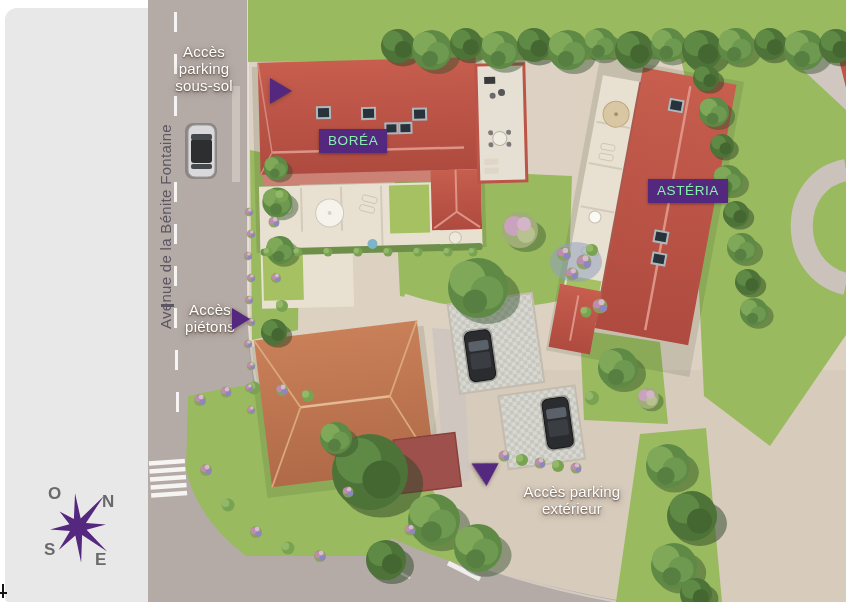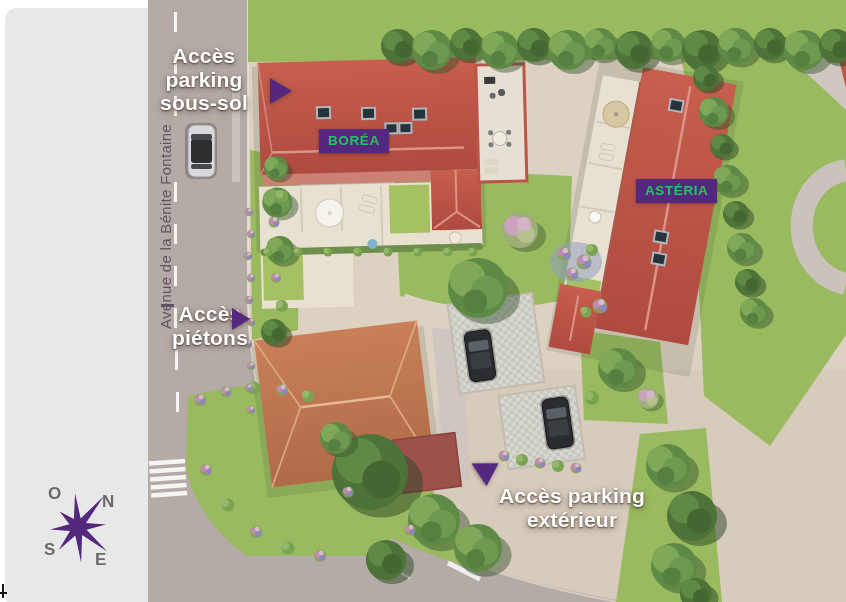--- a/index.html
+++ b/index.html
@@ -3,33 +3,33 @@
 <meta charset="utf-8">
 <style>
   html,body{margin:0;padding:0;background:#ffffff;width:846px;height:602px;overflow:hidden;
     font-family:"Liberation Sans",sans-serif;}
   .stage{position:relative;width:846px;height:602px;background:#fff;}
   .left-panel{position:absolute;left:5px;top:8px;width:143px;height:594px;
     background:var(--panel_gray);border-radius:12px 0 0 4px;}
   .plan{position:absolute;left:148px;top:0;width:698px;height:602px;overflow:hidden;}
   .plan svg{display:block}
   
-  .access{position:absolute;color:#fff;font-weight:bold;font-size:21px;line-height:1.13;
+  .access{position:absolute;color:#fff;font-weight:normal;font-size:15px;line-height:1.13;
     white-space:pre-line;letter-spacing:.2px;
     text-shadow:0 1px 2px rgba(71,56,44,.95),0 2px 7px rgba(71,56,44,.6);}
   .a-center{text-align:center}
   .arrow{position:absolute;width:0;height:0;
     filter:drop-shadow(0 1px 2px rgba(60,45,35,.5));}
   .arrow-right{border-top:13px solid transparent;border-bottom:13px solid transparent;
     border-left:22px solid var(--purple);}
   .arrow-right.small{border-top:11px solid transparent;border-bottom:11px solid transparent;
     border-left:18px solid var(--purple);}
   .arrow-upleft{border-top:13px solid transparent;border-bottom:13px solid transparent;
     border-right:24px solid var(--purple);transform:rotate(28deg);}
-  .bldg-label{position:absolute;background:var(--purple);color:#22c55e;font-weight:bold;
+  .bldg-label{position:absolute;background:var(--purple);color:#86efac;font-weight:normal;
     font-size:13.5px;letter-spacing:.6px;padding:4px 9px 5px;box-shadow:0 1px 3px rgba(0,0,0,.35);}
   .street{position:absolute;left:6px;top:110px;height:234px;width:22px;
     writing-mode:vertical-rl;transform:rotate(180deg);
     color:var(--street_text);font-size:15px;letter-spacing:.3px;
     display:flex;align-items:center;justify-content:center;}
   .street-dash{position:absolute;left:13px;top:304px;width:13px;height:3px;background:var(--street_text);}
   
   .compass{position:absolute;left:15px;top:462px;width:120px;height:120px;}
   .compass svg{position:absolute;left:3px;top:2px;}
   .cletter{position:absolute;color:var(--compass_letter);font-weight:bold;font-size:17px;}
@@ -377,15 +377,15 @@
 
     <div class="access a-center" style="left:18px;top:302px;width:88px;">Accès
 piétons</div>
     <div class="arrow arrow-right small" style="left:84px;top:308px;"></div>
 
     <div class="access" style="left:334px;top:484px;width:180px;text-align:center;">Accès parking
 extérieur</div>
     <div class="arrow arrow-upleft" style="left:322px;top:456px;"></div>
 
     <div class="bldg-label" style="left:171px;top:129px;">BORÉA</div>
-    <div class="bldg-label" style="left:488px;top:179px;">ASTÉRIA</div>
+    <div class="bldg-label" style="left:500px;top:179px;">ASTÉRIA</div>
   </div>
 </div>
 
 </body></html>

